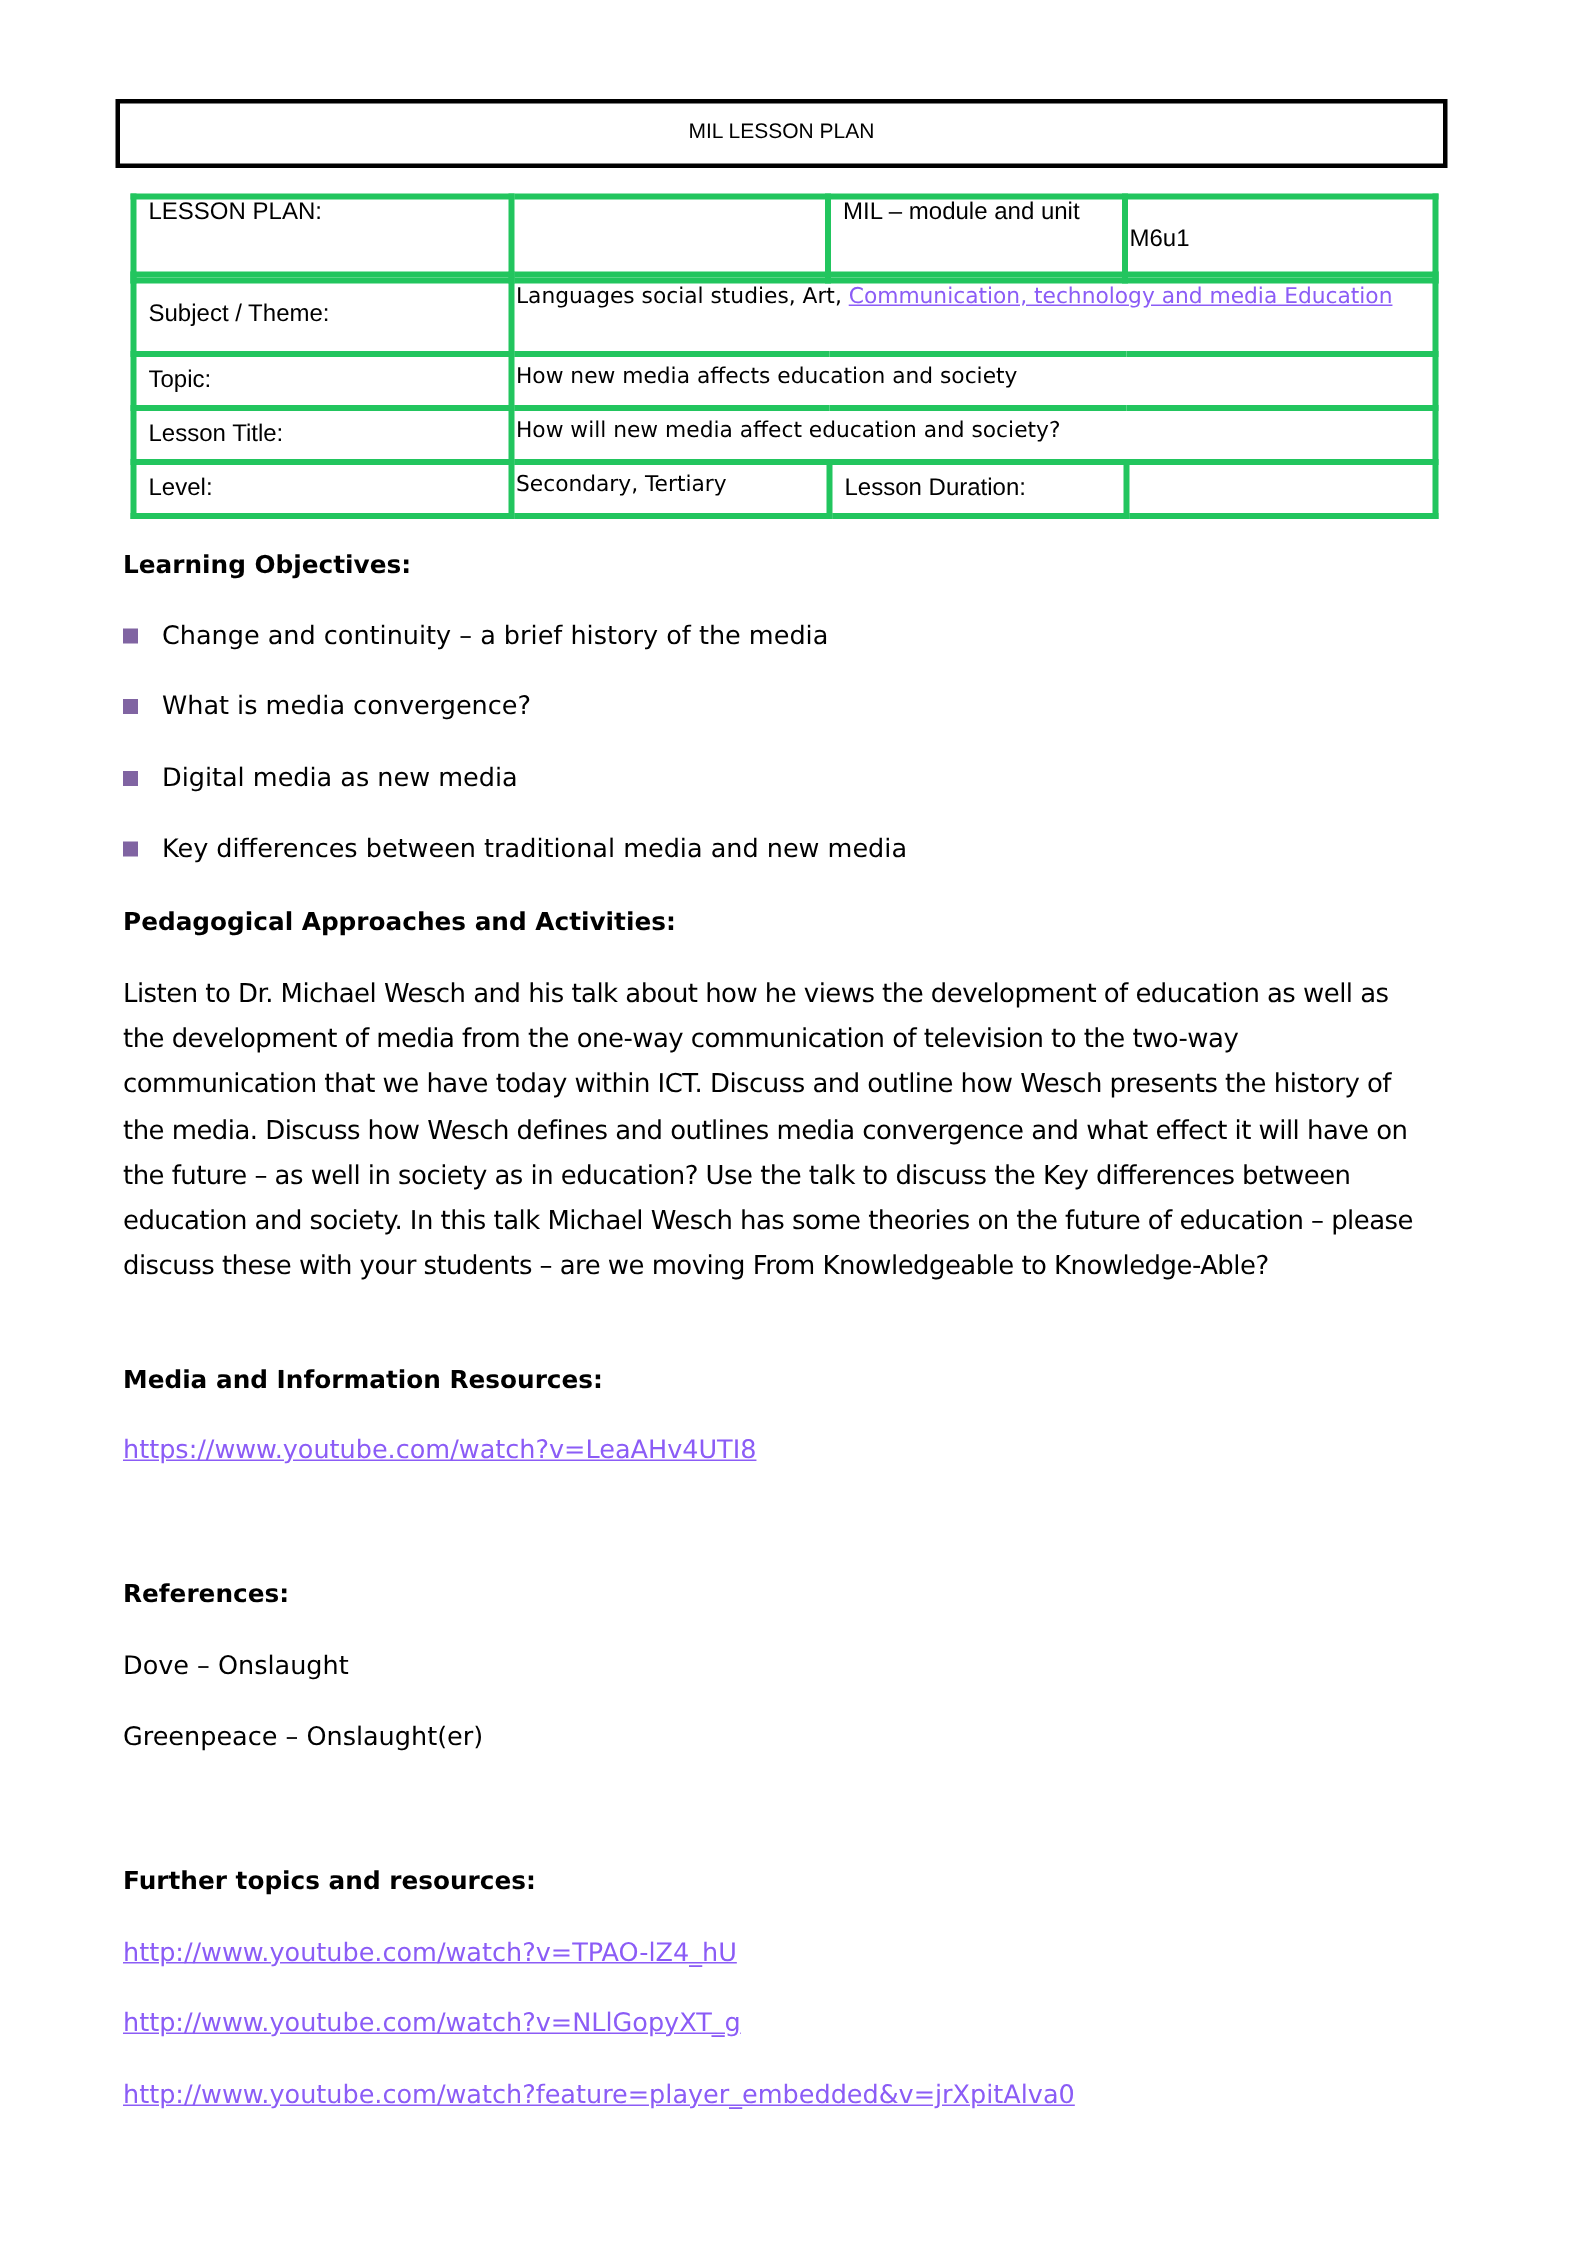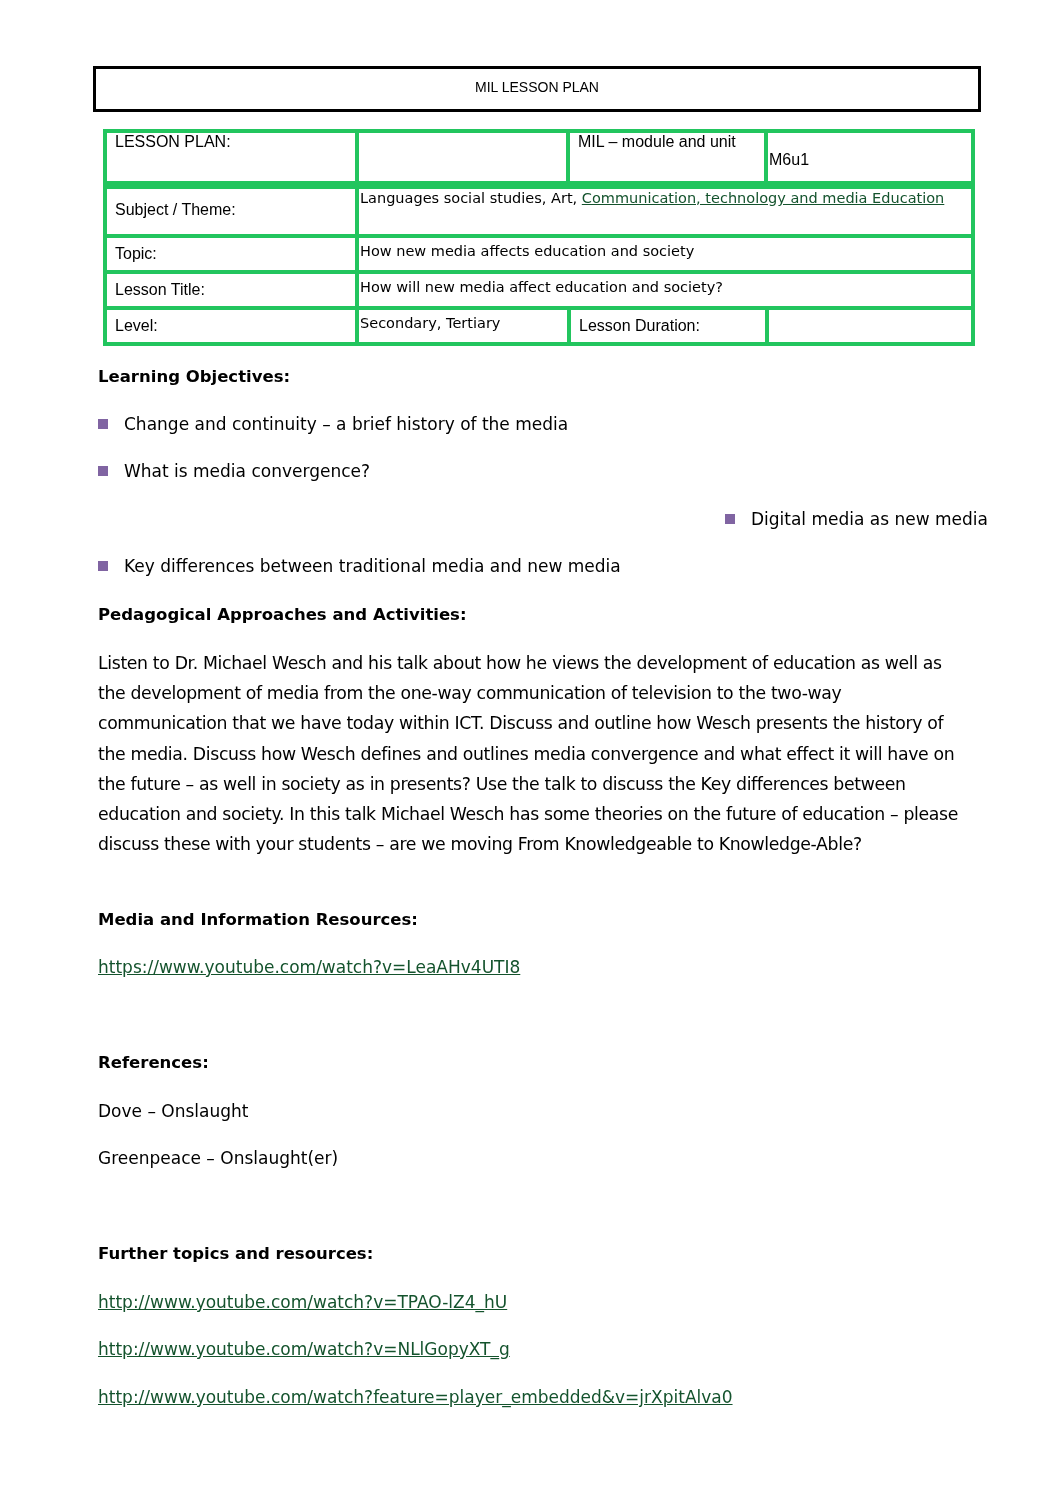--- a/index.html
+++ b/index.html
@@ -1,37 +1,37 @@
 <!DOCTYPE html>
 <html><head>
   <meta charset="utf-8">
   <style>
     html, body { margin: 0; padding: 0; background: #ffffff; }
     body { width: 1058px; height: 1497px; position: relative; overflow: hidden; color: #000; }
-    .page { position: absolute; left: 16px; top: 0; width: 988px; height: 1497px; }
+    .page { position: absolute; left: 0; top: 0; width: 988px; height: 1497px; }
 
     .title-box {
       position: absolute; left: 77px; top: 66px; width: 882px; height: 40px;
       border: 3px solid #000; box-sizing: content-box;
       font-family: "Liberation Sans", sans-serif; font-size: 14px;
       text-align: center; line-height: 36px;
     }
 
     table.grid { border-collapse: collapse; position: absolute; }
     table.grid td {
       border: 4px solid #22c55e; padding: 0 0 0 8px; vertical-align: top;
       font-size: 16px;
     }
     .t1 { left: 87px; top: 129px; width: 872px; border: 3px solid #000; }
     .t1 td { height: 34px; vertical-align: middle; font-family: "Liberation Sans", sans-serif; }
     .t2 { left: 87px; top: 181px; width: 872px; border: 3px solid #000; }
     .lab { font-family: "Liberation Sans", sans-serif; vertical-align: middle !important; }
     .val { font-family: "DejaVu Sans", sans-serif; font-size: 14.5px !important; padding-left: 1px !important; line-height: 27px; }
 
-    a.link { color: #14532d; text-decoration: underline; }
+    a.link { color: #8b5cf6; text-decoration: underline; }
 
     .body-text { font-family: "DejaVu Sans", sans-serif; position: absolute; left: 82px; width: 890px; }
     .heading { font-weight: bold; font-size: 16.5px; }
     .bullet-row { display: flex; align-items: center; font-size: 17px; }
     .bullet { width: 10px; height: 10px; background: #8064a2; margin-right: 16px; display: inline-block; flex: none; }
     .para { font-size: 17.3px; line-height: 30.2px; letter-spacing: -0.35px; }
     .plain { font-size: 17px; }
     .url { font-size: 17px; }
   </style>
 </head>
@@ -80,37 +80,37 @@
   <div class="body-text heading" style="top:367px;">Learning  Objectives:</div>
 
   <div class="body-text bullet-row" style="top:414px;">
     <span class="bullet"></span>
     <span>Change and continuity – a brief history of the media</span>
   </div>
   <div class="body-text bullet-row" style="top:461px;">
     <span class="bullet"></span>
     <span>What is media convergence?</span>
   </div>
-  <div class="body-text bullet-row" style="top:509px;justify-content:flex-end;">
+  <div class="body-text bullet-row" style="top:509px;">
     <span class="bullet"></span>
     <span>Digital media as new media</span>
   </div>
   <div class="body-text bullet-row" style="top:556px;">
     <span class="bullet"></span>
     <span>Key differences between traditional media and new media</span>
   </div>
 
   <div class="body-text heading" style="top:605px;">Pedagogical Approaches and Activities:</div>
 
   <div class="body-text para" style="top:648px; width:900px;">
     <div>Listen to Dr. Michael Wesch and his talk about how he views the development of education as well as</div>
     <div>the development of media from the one-way communication of television to the two-way</div>
     <div>communication that we have today within ICT. Discuss and outline how Wesch presents the history of</div>
     <div>the media. Discuss how Wesch defines and outlines media convergence and what effect it will have on</div>
-    <div>the future – as well in society as in presents? Use the talk to discuss the Key differences between</div>
+    <div>the future – as well in society as in education? Use the talk to discuss the Key differences between</div>
     <div>education and society. In this talk Michael Wesch has some theories on the future of education – please</div>
     <div>discuss these with your students – are we moving From Knowledgeable to Knowledge-Able?</div>
   </div>
 
   <div class="body-text heading" style="top:910px;">Media and Information Resources:</div>
   <div class="body-text url" style="top:957px;">
     <a class="link">https://www.youtube.com/watch?v=LeaAHv4UTI8</a>
   </div>
 
   <div class="body-text heading" style="top:1053px;">References:</div>

